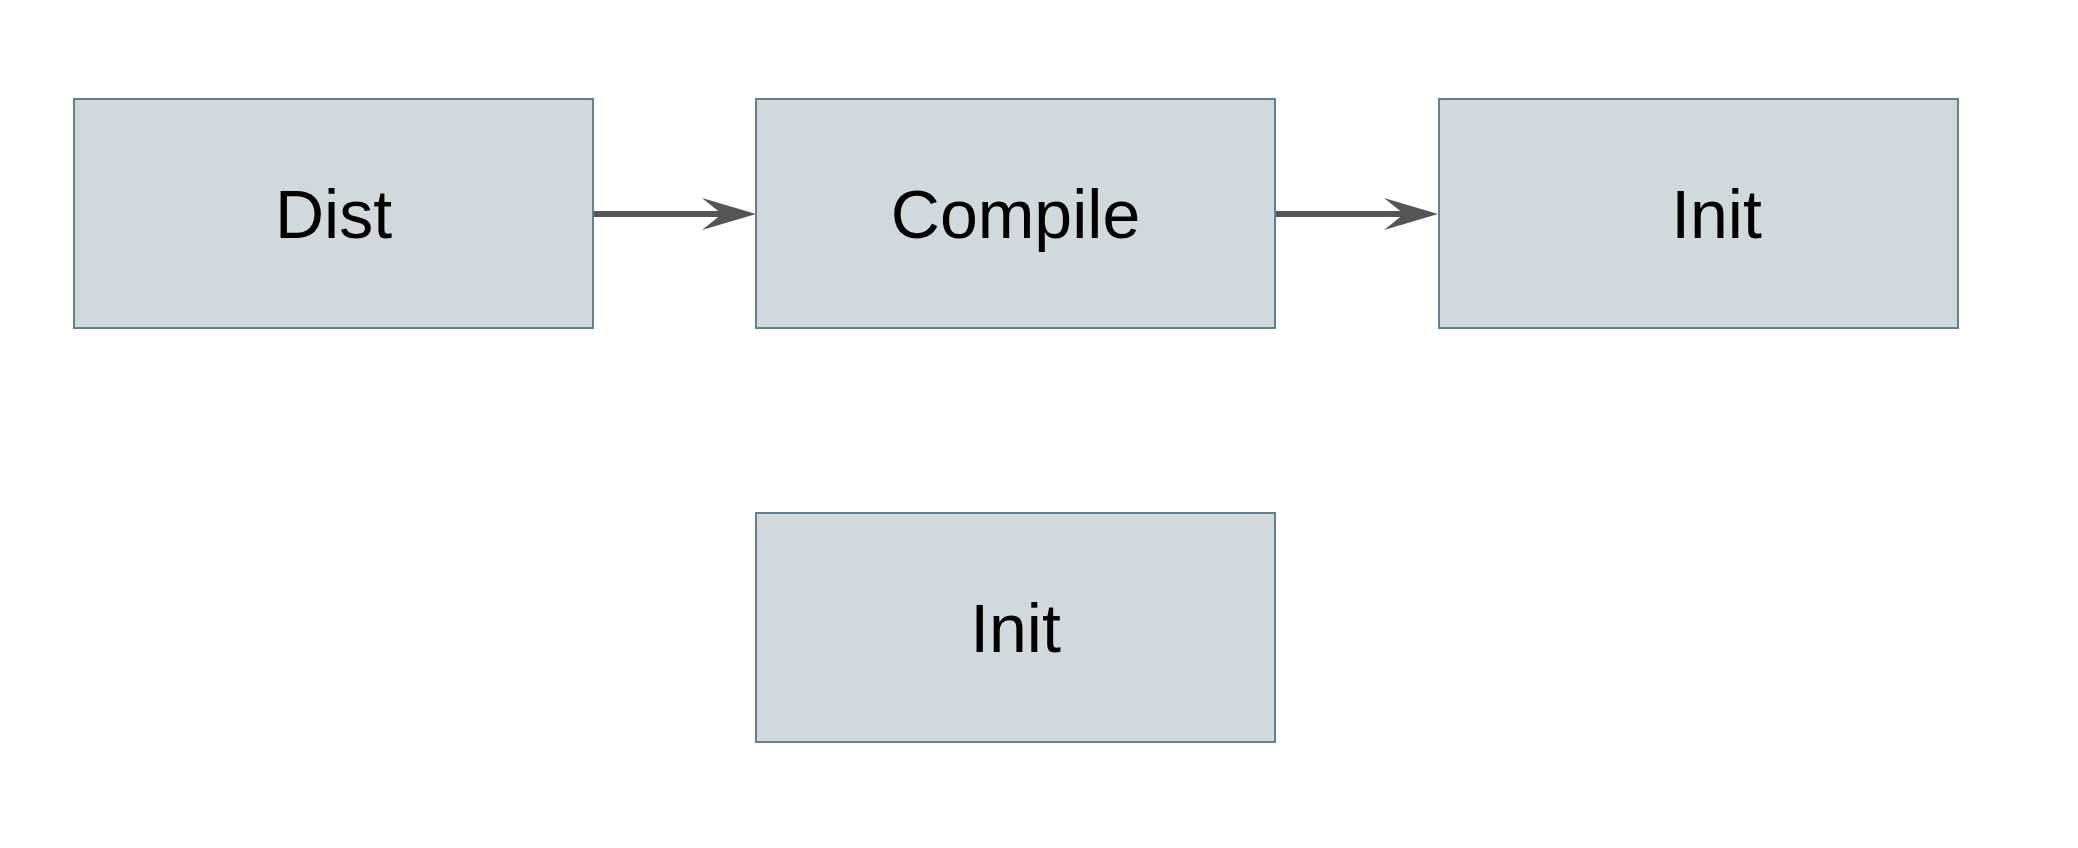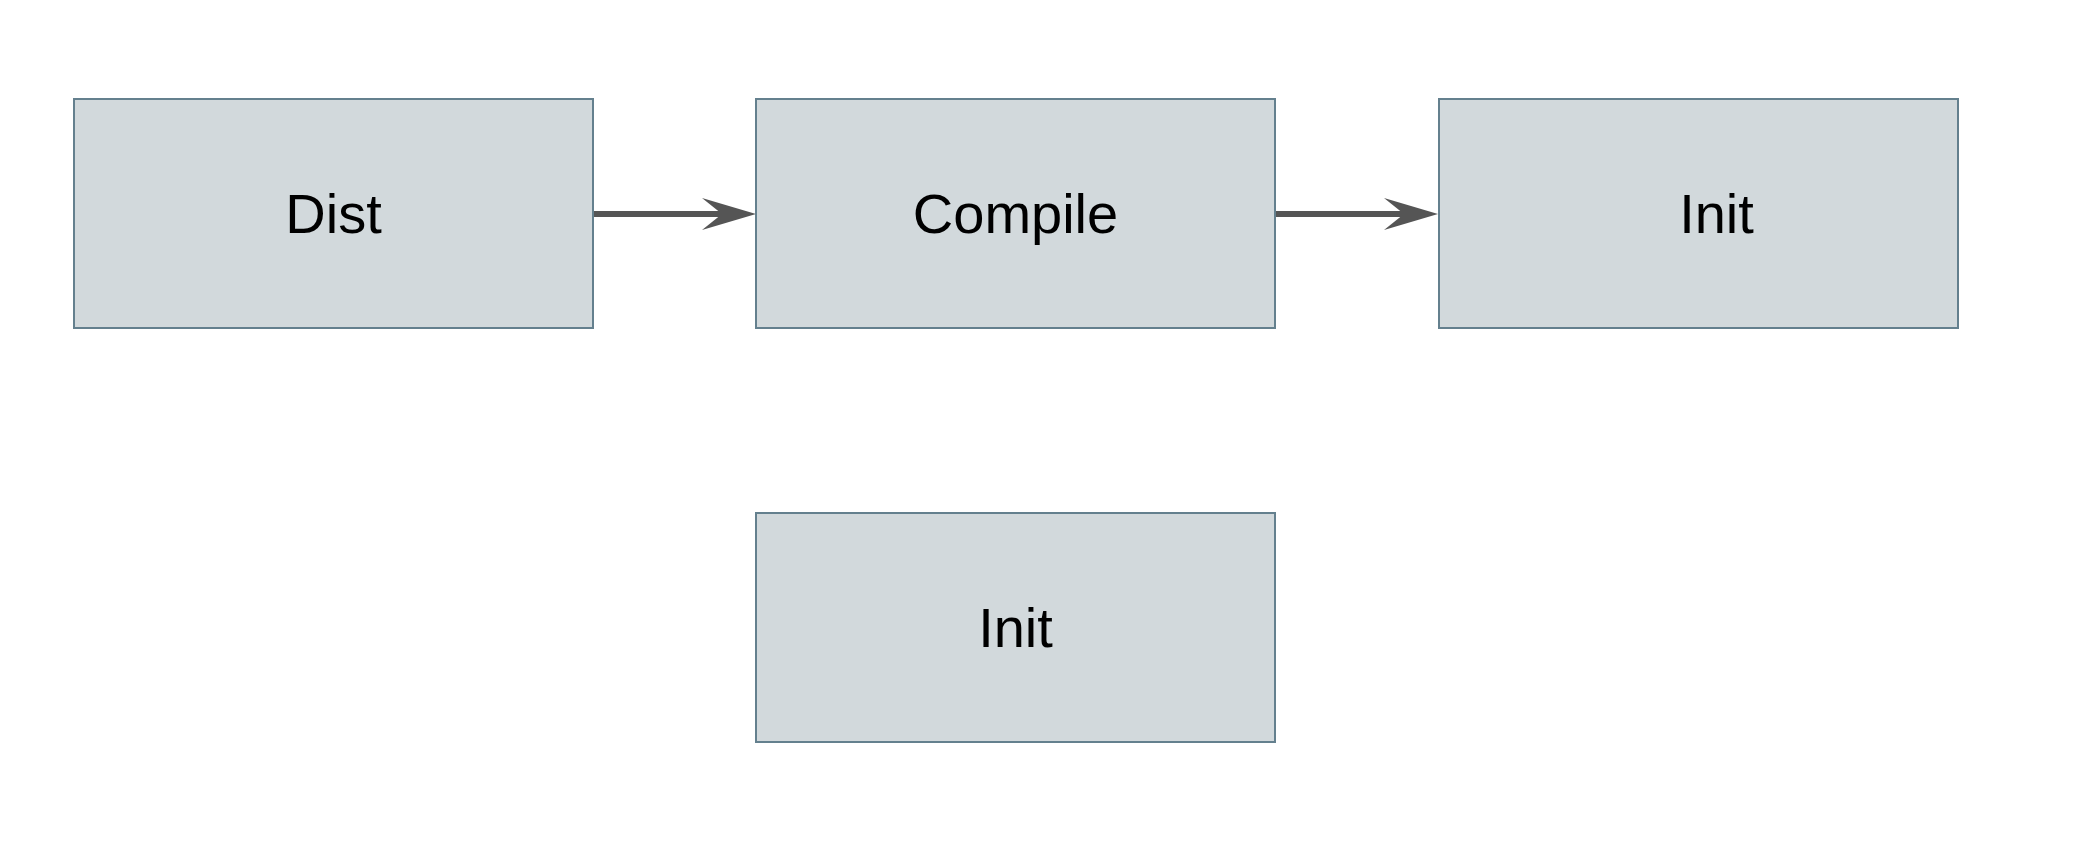--- a/index.html
+++ b/index.html
@@ -20,21 +20,21 @@
     width: 521px;
     height: 231px;
     background: var(--color-box-fill, #d2d9dc);
     border: 2px solid var(--color-box-border, #64808e);
     box-sizing: border-box;
     display: flex;
     align-items: center;
     justify-content: center;
   }
   .node-label {
-    font-size: 56px;
+    font-size: 68px;
     line-height: 1;
     color: var(--color-text, #000000);
     white-space: nowrap;
     user-select: none;
   }
   #node-dist    { left: 73px;   top: 98px;  }
   #node-compile { left: 755px;  top: 98px; align-items: center;  }
   #node-init    { left: 1438px; top: 98px; padding-left: 36px;  }
   #node-clean   { left: 755px;  top: 512px; }
 

